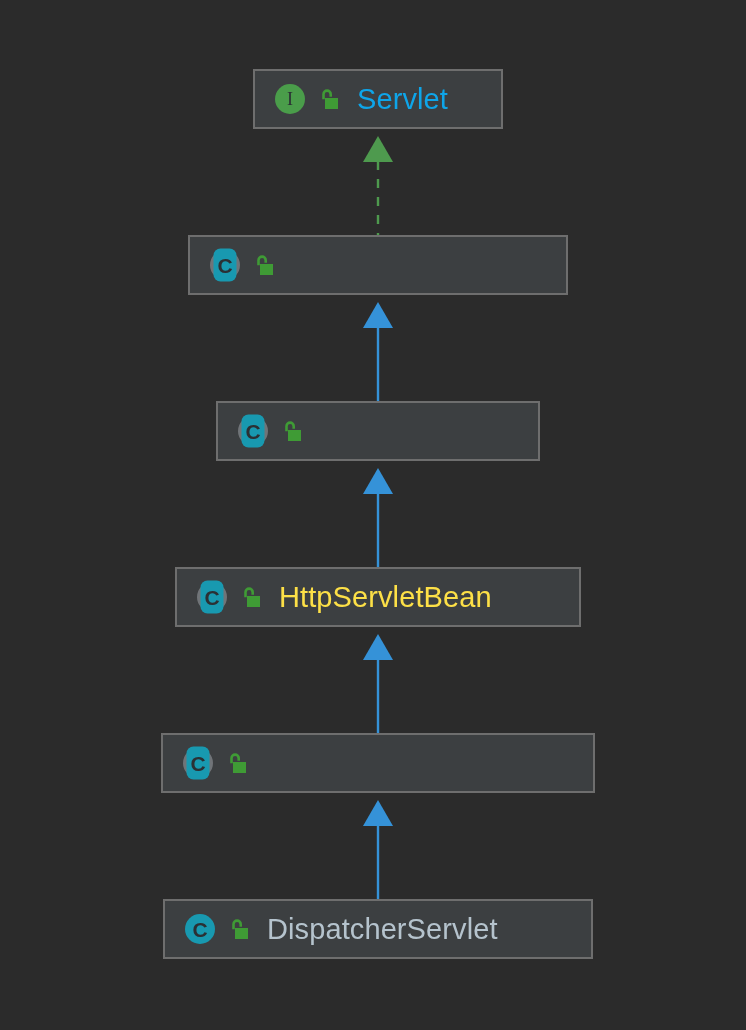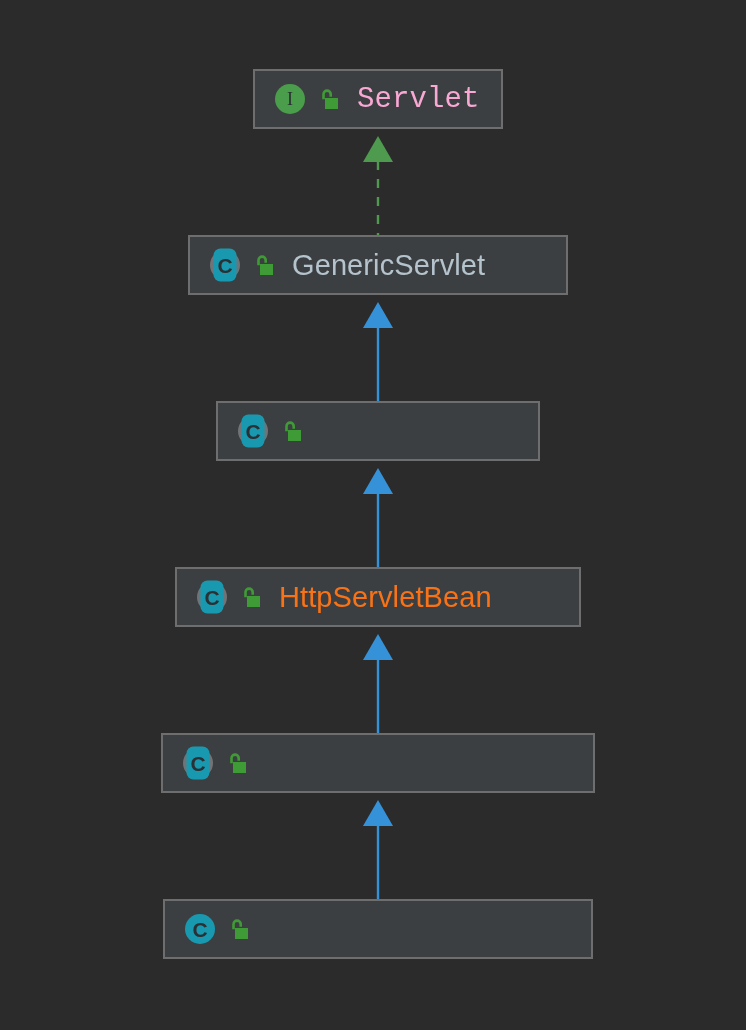--- a/index.html
+++ b/index.html
@@ -95,35 +95,34 @@
         <span class="icon-group">
           <svg width="42" height="42" viewBox="0 0 42 42" class="ic">
             <circle cx="21" cy="21" r="15" fill="#4a9d4a"></circle>
             <text x="21" y="21" text-anchor="middle" dominant-baseline="central" font-family="&quot;Liberation Serif&quot;, serif" font-size="18" font-weight="400" fill="#2b3034">I</text>
           </svg>
           <svg width="22" height="24" viewBox="0 0 22 24" class="lock">
             <path d="M6.5 11 V7.2 a3.6 3.6 0 0 1 7.2 0 V8.4" fill="none" stroke="#3f9b35" stroke-width="2.6" stroke-linecap="square"></path>
             <rect x="8" y="11" width="13" height="11" fill="#3f9b35"></rect>
           </svg>
         </span>
-        <span class="label" style="color: #f9a8d4; font-family: Liberation Mono, monospace;">Servlet</span>
+        <span class="label" style="color: #0ea5e9;">Servlet</span>
       </div>
       <div class="node" style="left: 188px; top: 235px; width: 380px; height: 60px; background: rgb(60, 63, 65); border-color: rgb(110, 110, 110);">
         <span class="icon-group">
           <svg width="42" height="42" viewBox="0 0 42 42" class="ic">
             <circle cx="21" cy="21" r="15" fill="#9aa0a6" opacity="0.55"></circle>
             <rect x="9.5" y="4.5" width="23" height="33" rx="7" fill="#1899b0"></rect>
             <text x="21" y="21" text-anchor="middle" dominant-baseline="central" font-family="&quot;Liberation Sans&quot;, sans-serif" font-size="21" font-weight="600" fill="#2b3034">C</text>
           </svg>
           <svg width="22" height="24" viewBox="0 0 22 24" class="lock">
             <path d="M6.5 11 V7.2 a3.6 3.6 0 0 1 7.2 0 V8.4" fill="none" stroke="#3f9b35" stroke-width="2.6" stroke-linecap="square"></path>
             <rect x="8" y="11" width="13" height="11" fill="#3f9b35"></rect>
           </svg>
         </span>
-        <span class="label" style="color: rgb(181, 195, 205);">GenericServlet</span>
       </div>
       <div class="node" style="left: 216px; top: 401px; width: 324px; height: 60px; background: rgb(60, 63, 65); border-color: rgb(110, 110, 110);">
         <span class="icon-group">
           <svg width="42" height="42" viewBox="0 0 42 42" class="ic">
             <circle cx="21" cy="21" r="15" fill="#9aa0a6" opacity="0.55"></circle>
             <rect x="9.5" y="4.5" width="23" height="33" rx="7" fill="#1899b0"></rect>
             <text x="21" y="21" text-anchor="middle" dominant-baseline="central" font-family="&quot;Liberation Sans&quot;, sans-serif" font-size="21" font-weight="600" fill="#2b3034">C</text>
           </svg>
           <svg width="22" height="24" viewBox="0 0 22 24" class="lock">
             <path d="M6.5 11 V7.2 a3.6 3.6 0 0 1 7.2 0 V8.4" fill="none" stroke="#3f9b35" stroke-width="2.6" stroke-linecap="square"></path>
@@ -136,21 +135,21 @@
           <svg width="42" height="42" viewBox="0 0 42 42" class="ic">
             <circle cx="21" cy="21" r="15" fill="#9aa0a6" opacity="0.55"></circle>
             <rect x="9.5" y="4.5" width="23" height="33" rx="7" fill="#1899b0"></rect>
             <text x="21" y="21" text-anchor="middle" dominant-baseline="central" font-family="&quot;Liberation Sans&quot;, sans-serif" font-size="21" font-weight="600" fill="#2b3034">C</text>
           </svg>
           <svg width="22" height="24" viewBox="0 0 22 24" class="lock">
             <path d="M6.5 11 V7.2 a3.6 3.6 0 0 1 7.2 0 V8.4" fill="none" stroke="#3f9b35" stroke-width="2.6" stroke-linecap="square"></path>
             <rect x="8" y="11" width="13" height="11" fill="#3f9b35"></rect>
           </svg>
         </span>
-        <span class="label" style="color: #f97316;">HttpServletBean</span>
+        <span class="label" style="color: #fde047;">HttpServletBean</span>
       </div>
       <div class="node" style="left: 161px; top: 733px; width: 434px; height: 60px; background: rgb(60, 63, 65); border-color: rgb(110, 110, 110);">
         <span class="icon-group">
           <svg width="42" height="42" viewBox="0 0 42 42" class="ic">
             <circle cx="21" cy="21" r="15" fill="#9aa0a6" opacity="0.55"></circle>
             <rect x="9.5" y="4.5" width="23" height="33" rx="7" fill="#1899b0"></rect>
             <text x="21" y="21" text-anchor="middle" dominant-baseline="central" font-family="&quot;Liberation Sans&quot;, sans-serif" font-size="21" font-weight="600" fill="#2b3034">C</text>
           </svg>
           <svg width="22" height="24" viewBox="0 0 22 24" class="lock">
             <path d="M6.5 11 V7.2 a3.6 3.6 0 0 1 7.2 0 V8.4" fill="none" stroke="#3f9b35" stroke-width="2.6" stroke-linecap="square"></path>
@@ -162,16 +161,17 @@
         <span class="icon-group">
           <svg width="42" height="42" viewBox="0 0 42 42" class="ic">
             <circle cx="21" cy="21" r="15" fill="#1899b0"></circle>
             <text x="21" y="21" text-anchor="middle" dominant-baseline="central" font-family="&quot;Liberation Sans&quot;, sans-serif" font-size="21" font-weight="600" fill="#2b3034">C</text>
           </svg>
           <svg width="22" height="24" viewBox="0 0 22 24" class="lock">
             <path d="M6.5 11 V7.2 a3.6 3.6 0 0 1 7.2 0 V8.4" fill="none" stroke="#3f9b35" stroke-width="2.6" stroke-linecap="square"></path>
             <rect x="8" y="11" width="13" height="11" fill="#3f9b35"></rect>
           </svg>
         </span>
+        <span class="label" style="color: rgb(181, 195, 205);">DispatcherServlet</span>
       </div>
     </div>
 
 </div>
 
 </body></html>

